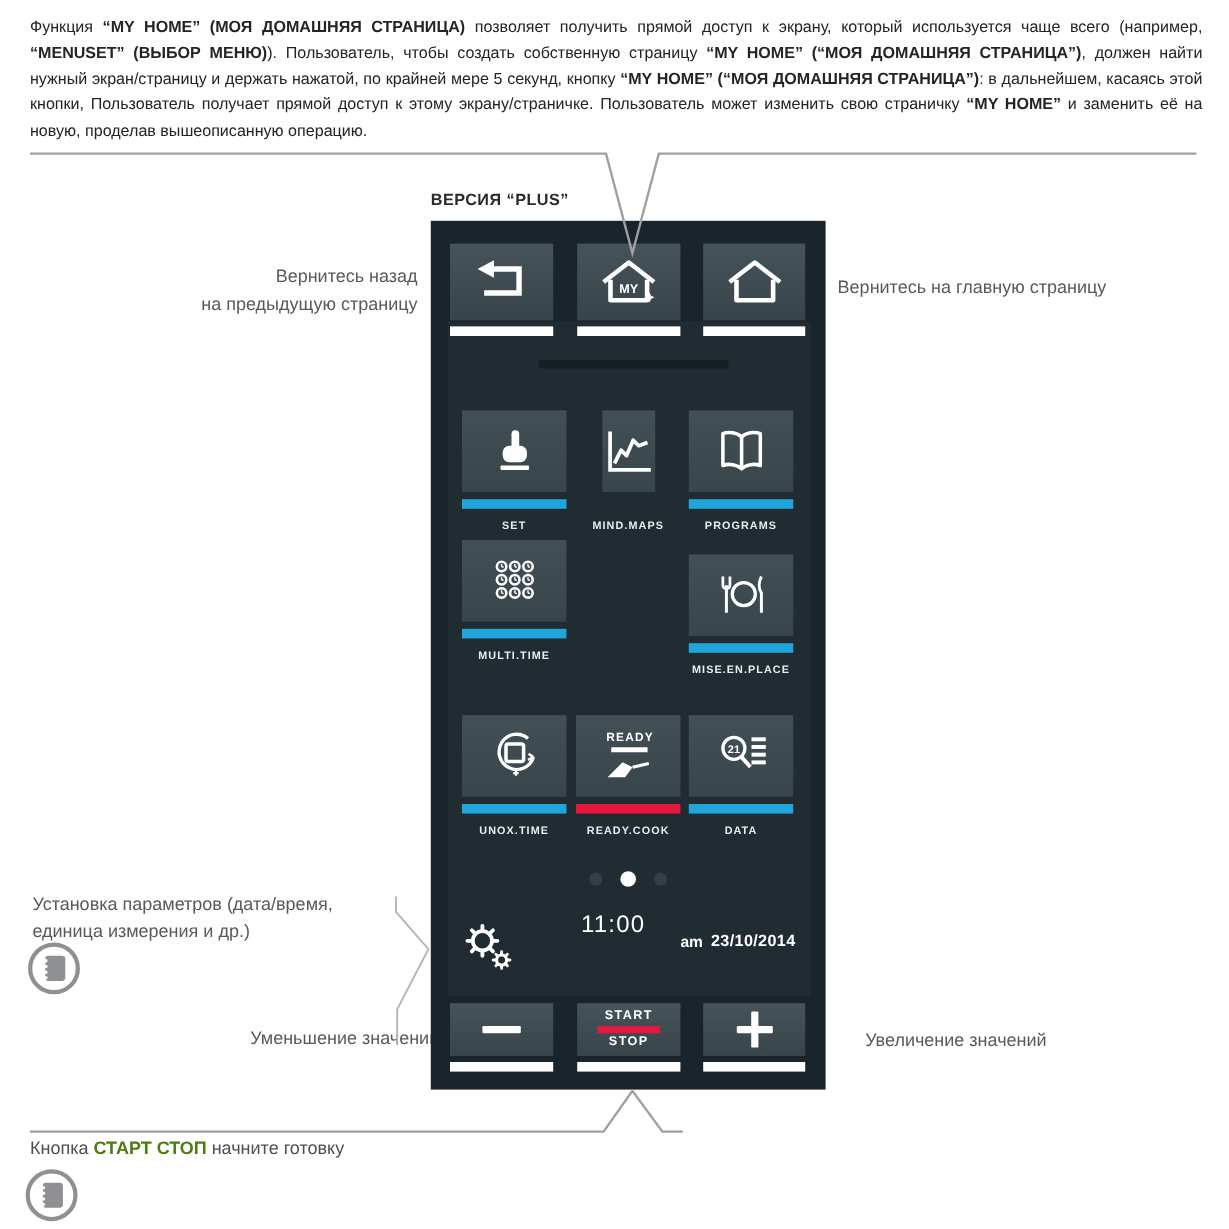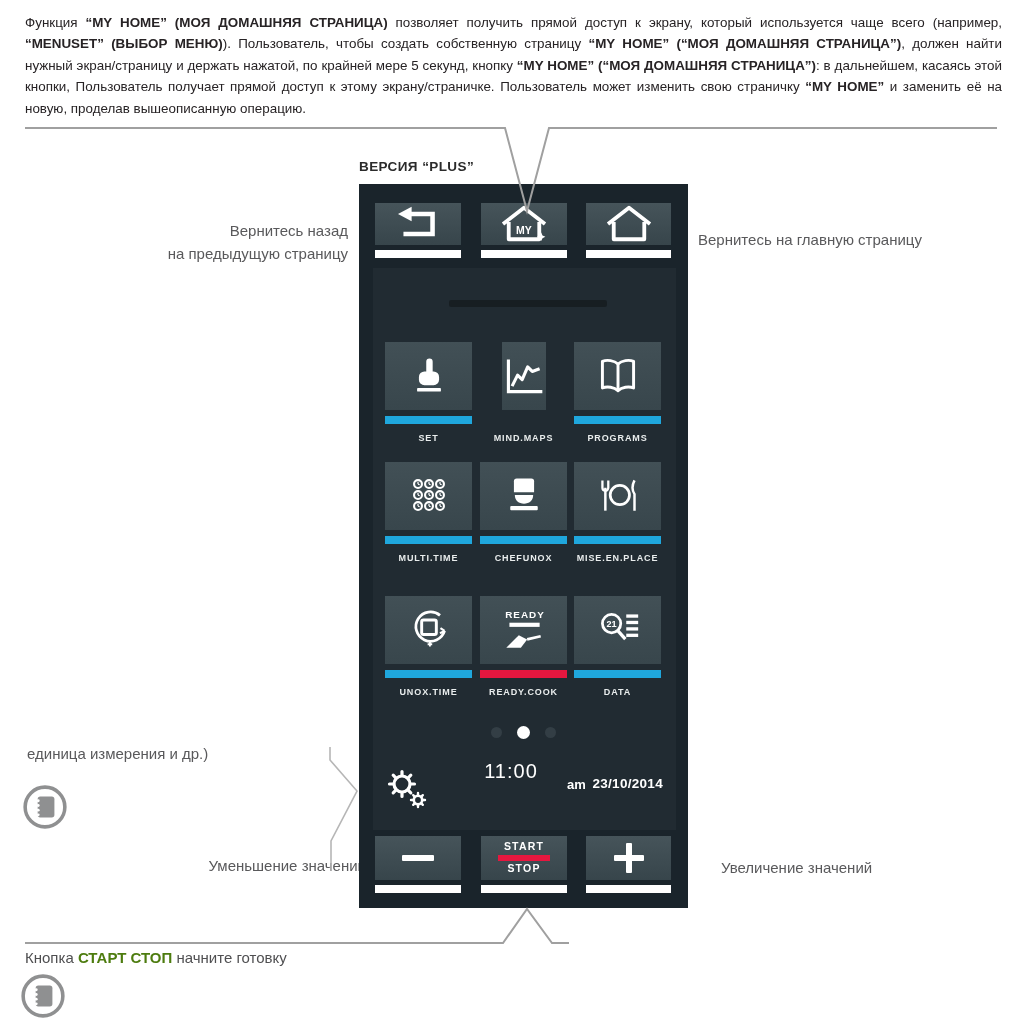--- a/index.html
+++ b/index.html
@@ -18,22 +18,22 @@
   .version{left:359px;top:159px;font-size:13.5px;font-weight:bold;color:#2b2b2b;
            letter-spacing:.4px;}
 
   
   .panel{left:359px;top:184px;width:329px;height:724px;background:#1a242b;z-index:2;}
   .inner-screen{left:14px;top:84px;width:303px;height:562px;background:#212b32;}
   .smudge{left:90px;top:116px;width:158px;height:7px;background:rgba(0,0,0,.30);
           border-radius:2px;filter:blur(.6px);}
 
   .navbtn{width:86px;top:19px;cursor:pointer;}
-  .btnbox{height:42px;background:linear-gradient(#46545a,#37454b);
-          display:flex;align-items:flex-end;justify-content:center;}
+  .btnbox{height:64px;background:linear-gradient(#46545a,#37454b);
+          display:flex;align-items:center;justify-content:center;}
   .ubar{height:8px;background:#ffffff;margin-top:5px;}
 
   .tile{width:87px;display:flex;flex-direction:column;cursor:pointer;}
   .tile-box{height:68px;background:linear-gradient(#425056,#38464c);
             display:flex;align-items:center;justify-content:center;}
   .tile-bar{height:8px;margin-top:6px;background:#1fa7dd;}
   .tile-label{margin-top:9px;text-align:center;font-size:9px;font-weight:bold;
               color:#e9eded;letter-spacing:.9px;white-space:nowrap;}
 
   .dotsrow{left:0;top:542px;width:329px;display:flex;justify-content:center;
@@ -144,21 +144,21 @@
     <div class="tile-box">
       <svg width="44" height="44" viewBox="0 0 48 48" fill="none" stroke="#fff" stroke-width="3.2" stroke-linejoin="round">
         <path d="M24 11 C20 7 12 6 7 8 V37 C12 35 20 36 24 40 C28 36 36 35 41 37 V8 C36 6 28 7 24 11 Z"></path>
         <path d="M24 11 V40"></path>
       </svg>
     </div>
     <div class="tile-bar" style="background-color: rgb(31, 167, 221);"></div>
     <div class="tile-label">PROGRAMS</div>
   </div>
 
-  <div class="abs tile" style="left:26px;top:278px;">
+  <div class="abs tile" style="left:26px;top:266px;">
     <div class="tile-box">
       <svg width="44" height="44" viewBox="0 0 48 48">
         <defs>
             <g id="clk">
           <circle r="4.3" fill="none" stroke="#fff" stroke-width="2.3"></circle>
           <path d="M0 0 L0 -2.3 M0 0 L1.8 .7" stroke="#fff" stroke-width="1.3"></path>
         </g>
           </defs>
         <use href="#clk" transform="translate(12,11)"></use>
           <use href="#clk" transform="translate(24,11)"></use>
@@ -168,31 +168,20 @@
           <use href="#clk" transform="translate(36,23)"></use>
         <use href="#clk" transform="translate(12,35)"></use>
           <use href="#clk" transform="translate(24,35)"></use>
           <use href="#clk" transform="translate(36,35)"></use>
       </svg>
     </div>
     <div class="tile-bar" style="background-color: rgb(31, 167, 221);"></div>
     <div class="tile-label">MULTI.TIME</div>
   </div>
 
-  <div class="abs tile" style="left:121px;top:278px;">
-    <div class="tile-box">
-      <svg width="44" height="44" viewBox="0 0 48 48" fill="#fff">
-        <path d="M16 5 h16 a3 3 0 0 1 3 3 v12 h-22 v-12 a3 3 0 0 1 3 -3 z"></path>
-        <path d="M14 23 h20 c0 6 -4.5 9.5 -10 9.5 c-5.5 0 -10 -3.5 -10 -9.5 z"></path>
-        <rect x="9" y="35" width="30" height="4.5" rx="1"></rect>
-      </svg>
-    </div>
-    <div class="tile-bar" style="background-color: rgb(31, 167, 221);"></div>
-    <div class="tile-label">CHEFUNOX</div>
-  </div>
 
   <div class="abs tile" style="left:215px;top:278px;">
     <div class="tile-box">
       <svg width="44" height="44" viewBox="0 0 48 48" fill="none" stroke="#fff">
         <path d="M7 7 v8 a3.2 3.2 0 0 0 6.4 0 v-8" stroke-width="2.5"></path>
         <path d="M10.2 15 v25" stroke-width="2.7"></path>
         <circle cx="26" cy="23" r="10.5" stroke-width="3"></circle>
         <path d="M42 7 c-2.6 5 -2.6 11 0 15 v18" stroke-width="2.7"></path>
       </svg>
     </div>
@@ -300,20 +289,21 @@
 </div>
 
 <div class="abs note note-back">
   <div>Вернитесь назад</div>
   <div>на предыдущую страницу</div>
 </div>
 
 <div class="abs note note-home">Вернитесь на главную страницу</div>
 
 <div class="abs note note-settings">
+  <div>Установка параметров (дата/время,</div>
   <div>единица измерения и др.)</div>
 </div>
 
 <svg class="abs" style="left:22px;top:784px;" width="46" height="46" viewBox="0 0 44 44">
   <circle cx="22" cy="22" r="19" fill="none" stroke="#8f9091" stroke-width="3.4"></circle>
   <rect x="15" y="12" width="16" height="20" rx="2.5" fill="#8f9091"></rect>
   <g fill="#fff">
     <circle cx="15.5" cy="16" r="1.4"></circle>
       <circle cx="15.5" cy="20.5" r="1.4"></circle>
     <circle cx="15.5" cy="25" r="1.4"></circle>

